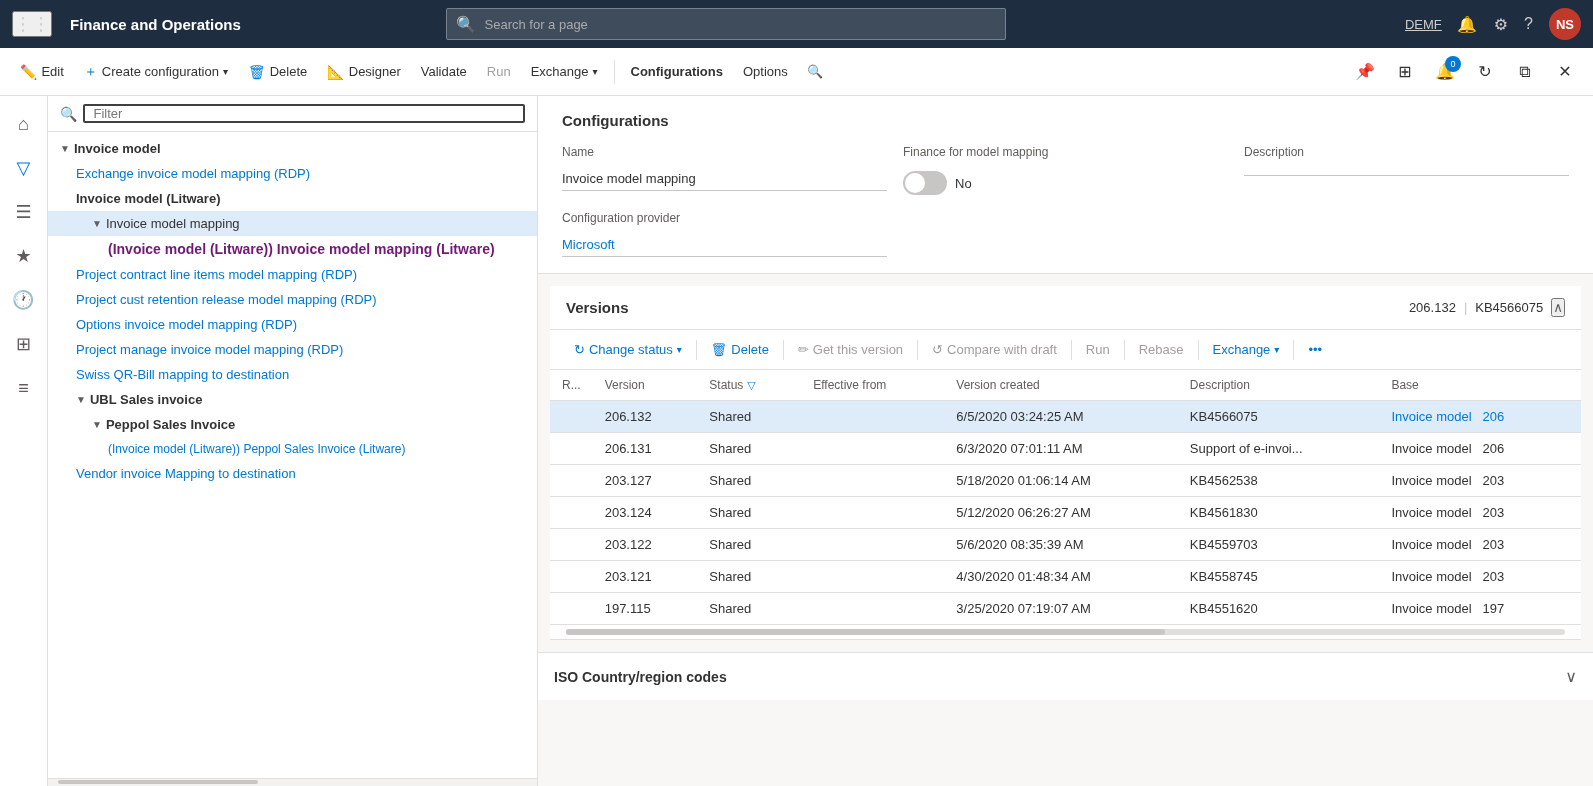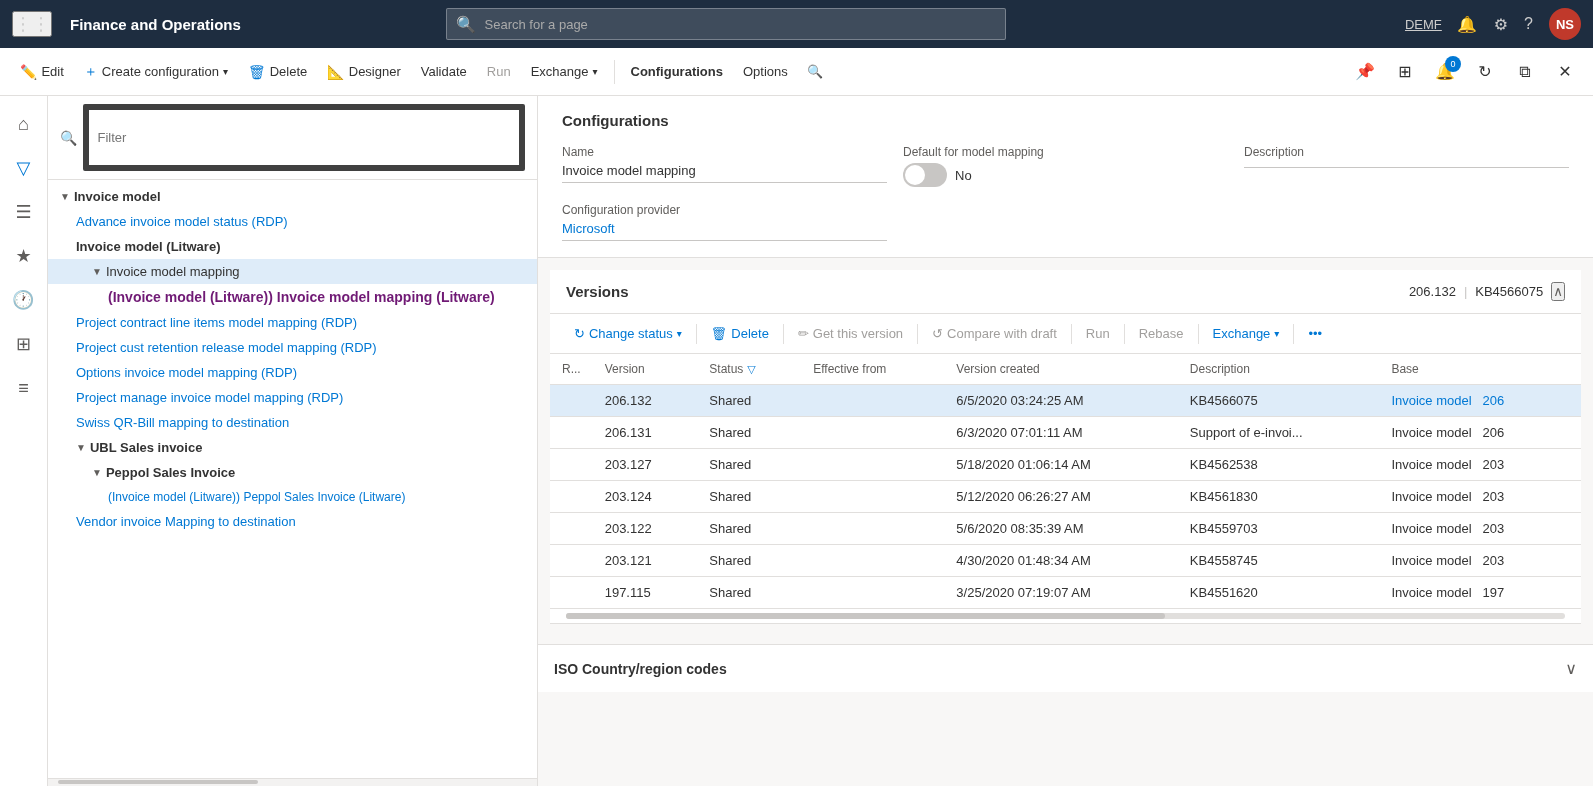--- a/index.html
+++ b/index.html
@@ -139,22 +139,22 @@
       overflow: hidden;
     }
     .tree-filter {
       padding: 8px 12px;
       border-bottom: 1px solid #e1dfdd;
       display: flex;
       align-items: center;
       gap: 6px;
     }
     .tree-filter input {
-      flex: 1; border: 6px solid #404040; border-radius: 2px;
-      padding: 20px 8px; font-size: 13px; outline: none;
+      flex: 1; border: 2px solid #404040; border-radius: 2px;
+      padding: 0 8px; font-size: 13px; outline: none;
     }
     .filter-icon { color: #605e5c; font-size: 14px; }
     .tree-content {
       overflow-y: auto;
       flex: 1;
       padding: 4px 0;
     }
     .tree-item {
       padding: 5px 12px;
       font-size: 13px;
@@ -204,21 +204,21 @@
       font-size: 15px;
       font-weight: 600;
       color: #333;
       margin-bottom: 16px;
     }
     .config-fields {
       display: grid;
       grid-template-columns: 1fr 1fr 1fr;
       gap: 16px;
     }
-    .field-group { display: flex; flex-direction: column; gap: 4px; }
+    .field-group { display: flex; flex-direction: column; gap: 12px; }
     .field-label { font-size: 12px; color: #605e5c; }
     .field-value { font-size: 13px; color: #333; padding-bottom: 4px; border-bottom: 1px solid #c8c6c4; }
     .field-value.link { color: #0078d4; cursor: pointer; }
     .toggle-container { display: flex; align-items: center; gap: 8px; }
     .toggle {
       width: 44px; height: 24px;
       background: #c8c6c4; border-radius: 12px;
       position: relative; cursor: pointer;
     }
     .toggle .knob {
@@ -293,21 +293,20 @@
       color: #333;
     }
     .versions-table tr.selected td { background: #deecf9; }
     .th-with-filter { display: flex; align-items: center; gap: 4px; }
     .filter-funnel { font-size: 11px; color: #0078d4; }
     .row-indicator { width: 8px; }
 
     
     .iso-section {
       background: #fff;
-      margin-top: 8px;
       border-top: 1px solid #e1dfdd;
     }
     .iso-header {
       display: flex;
       align-items: center;
       padding: 14px 16px;
       cursor: pointer;
     }
     .iso-title { font-size: 14px; font-weight: 600; color: #333; }
     .iso-chevron { margin-left: auto; color: #605e5c; }
@@ -429,21 +428,21 @@
       <span class="filter-icon">🔍</span>
       <input type="text" placeholder="Filter" style="">
     </div>
     <div class="tree-content">
 
       <div class="tree-item level-0">
         <span class="triangle">▼</span>
         <span>Invoice model</span>
       </div>
       <div class="tree-item level-1">
-        <span>Advance invoice model status (RDP)</span>
+        <span>Exchange invoice model mapping (RDP)</span>
       </div>
       <div class="tree-item level-1-bold" style="padding-left:28px;font-weight:600;color:#333;">
         <span>Invoice model (Litware)</span>
       </div>
       <div class="tree-item selected" style="padding-left:44px;background:#deecf9;">
         <span class="triangle">▼</span>
         <span>Invoice model mapping</span>
       </div>
       <div class="tree-item" style="padding-left:60px;color:#701a75;font-size:14px;font-weight:bold;">
         <span>(Invoice model (Litware)) Invoice model mapping (Litware)</span>
@@ -486,21 +485,21 @@
   <div class="right-panel">
 
     <div class="config-section">
       <div class="config-section-title">Configurations</div>
       <div class="config-fields">
         <div class="field-group">
           <div class="field-label">Name</div>
           <div class="field-value">Invoice model mapping</div>
         </div>
         <div class="field-group">
-          <div class="field-label">Default for model mapping</div>
+          <div class="field-label">Finance for model mapping</div>
           <div class="toggle-container">
             <div class="toggle">
               <div class="knob"></div>
             </div>
             <span class="toggle-label">No</span>
           </div>
         </div>
         <div class="field-group">
           <div class="field-label">Description</div>
           <div class="field-value"></div>

